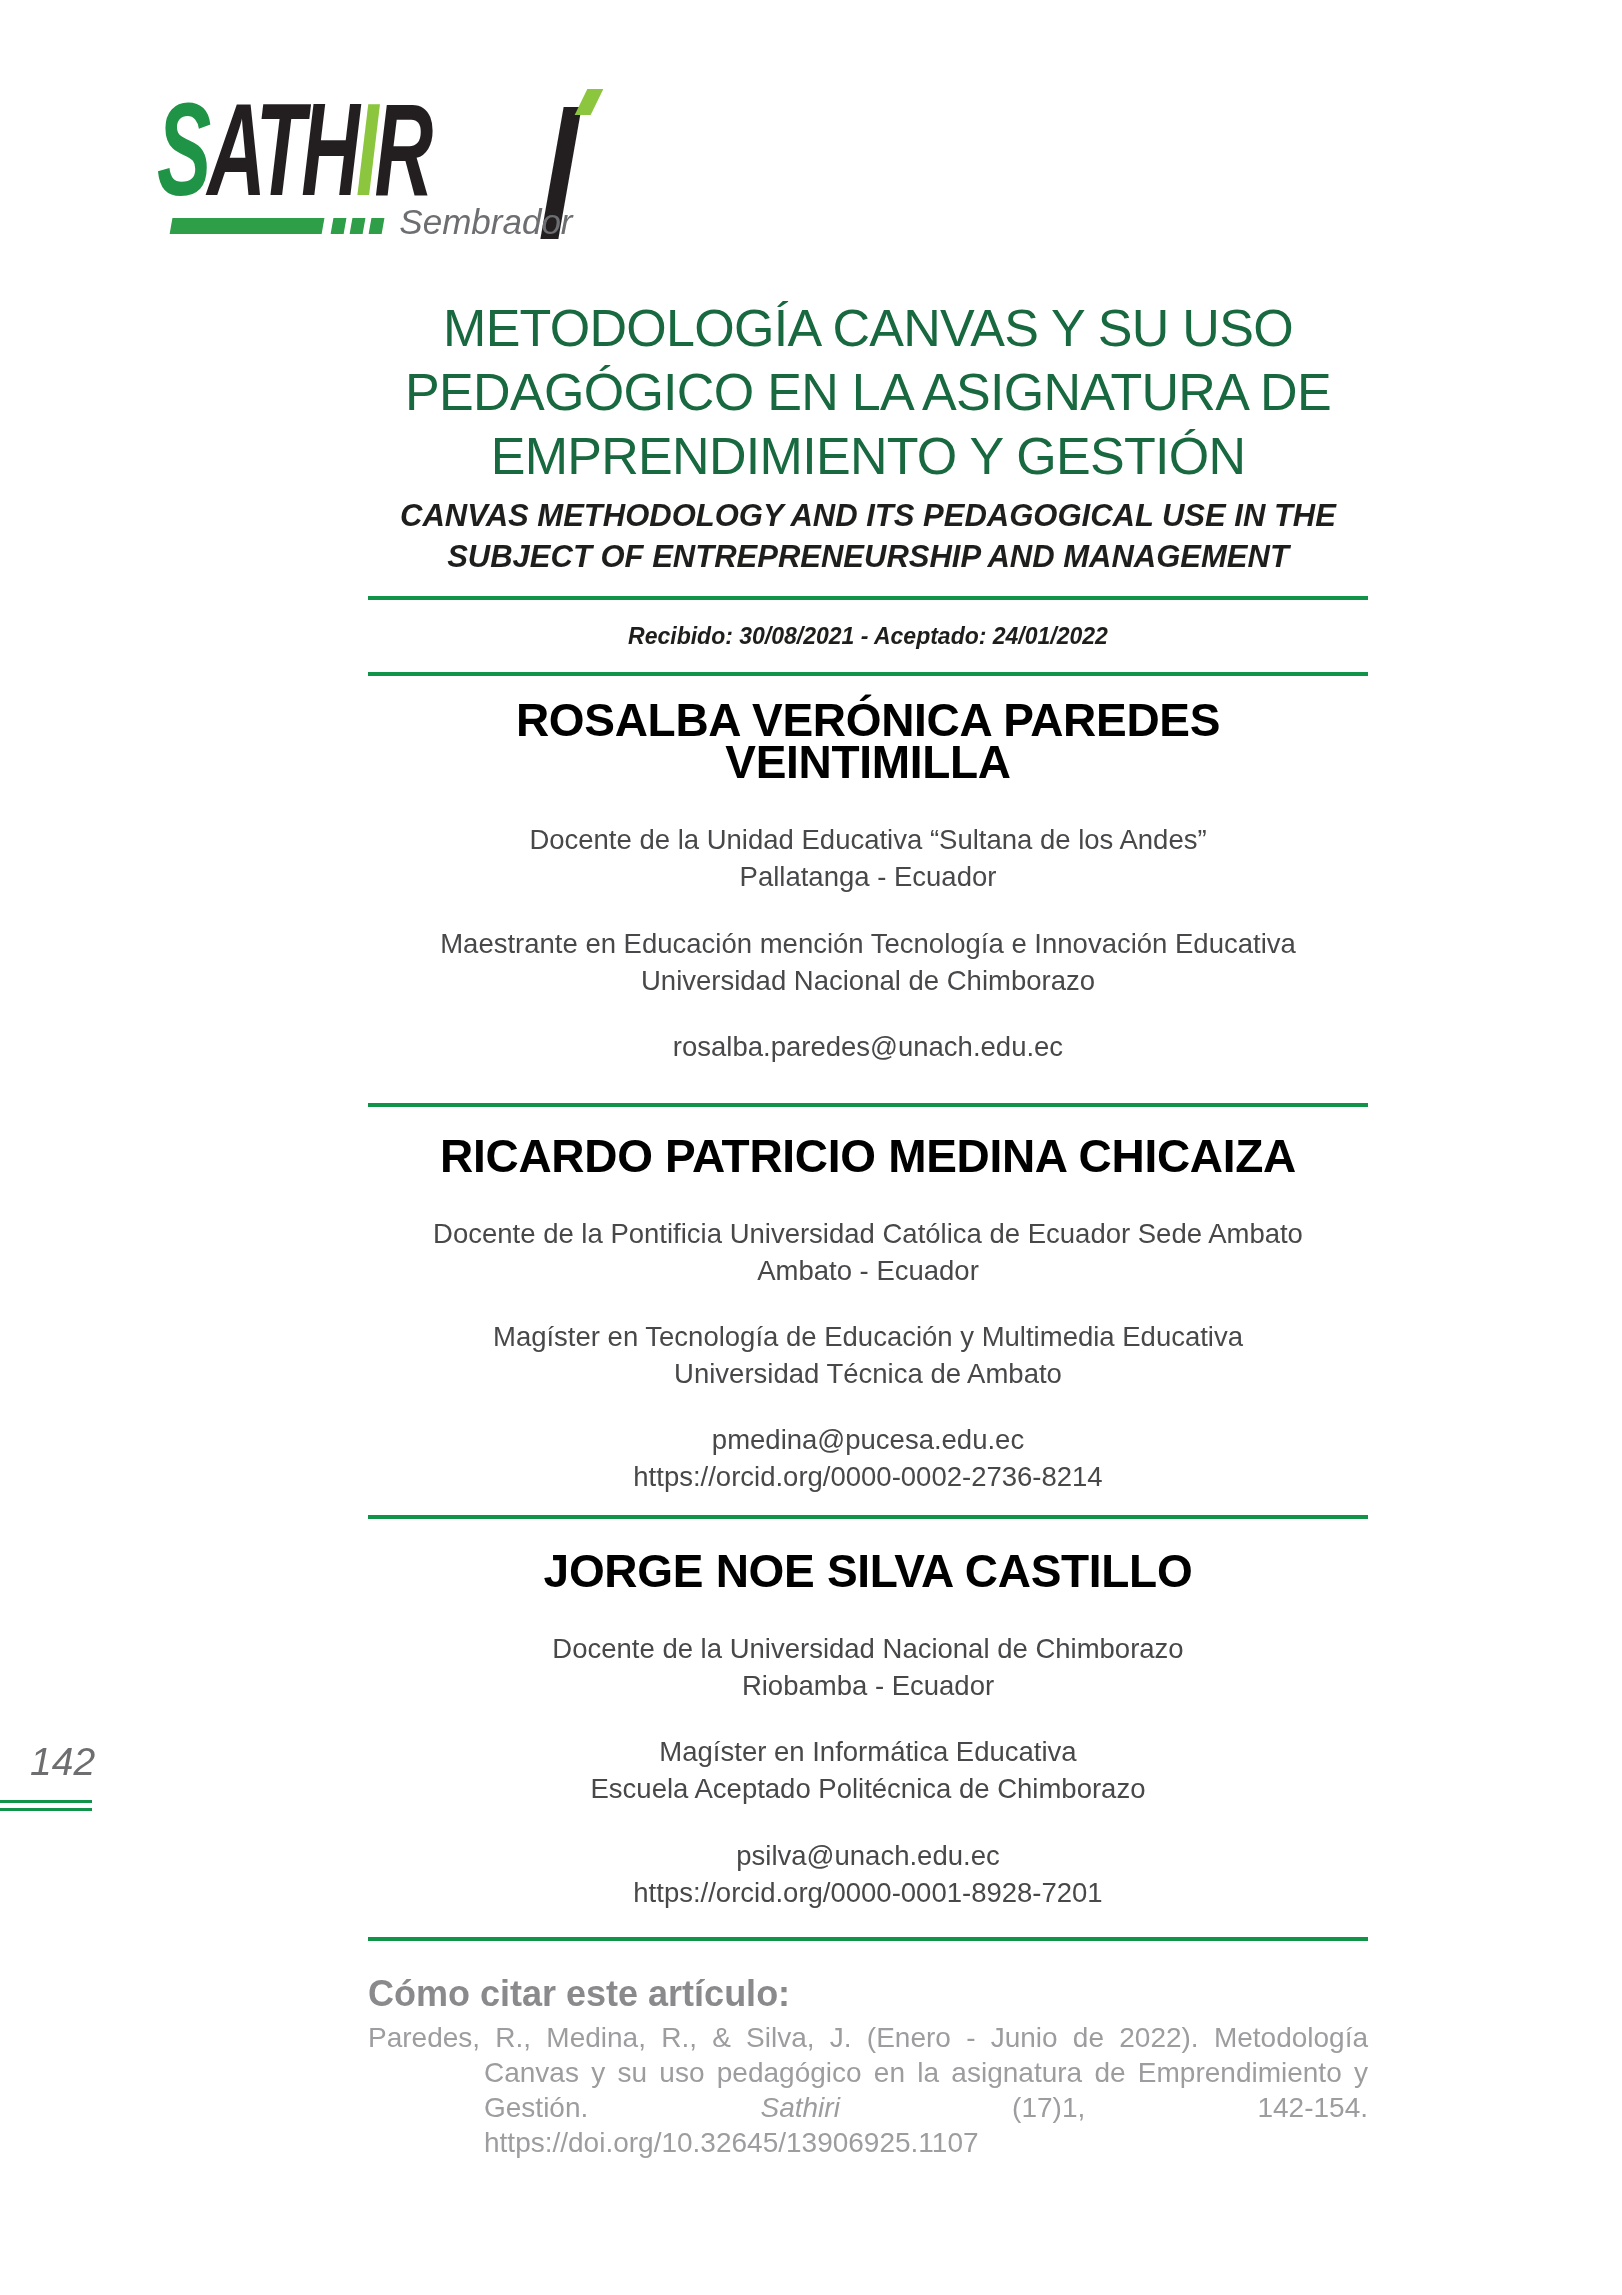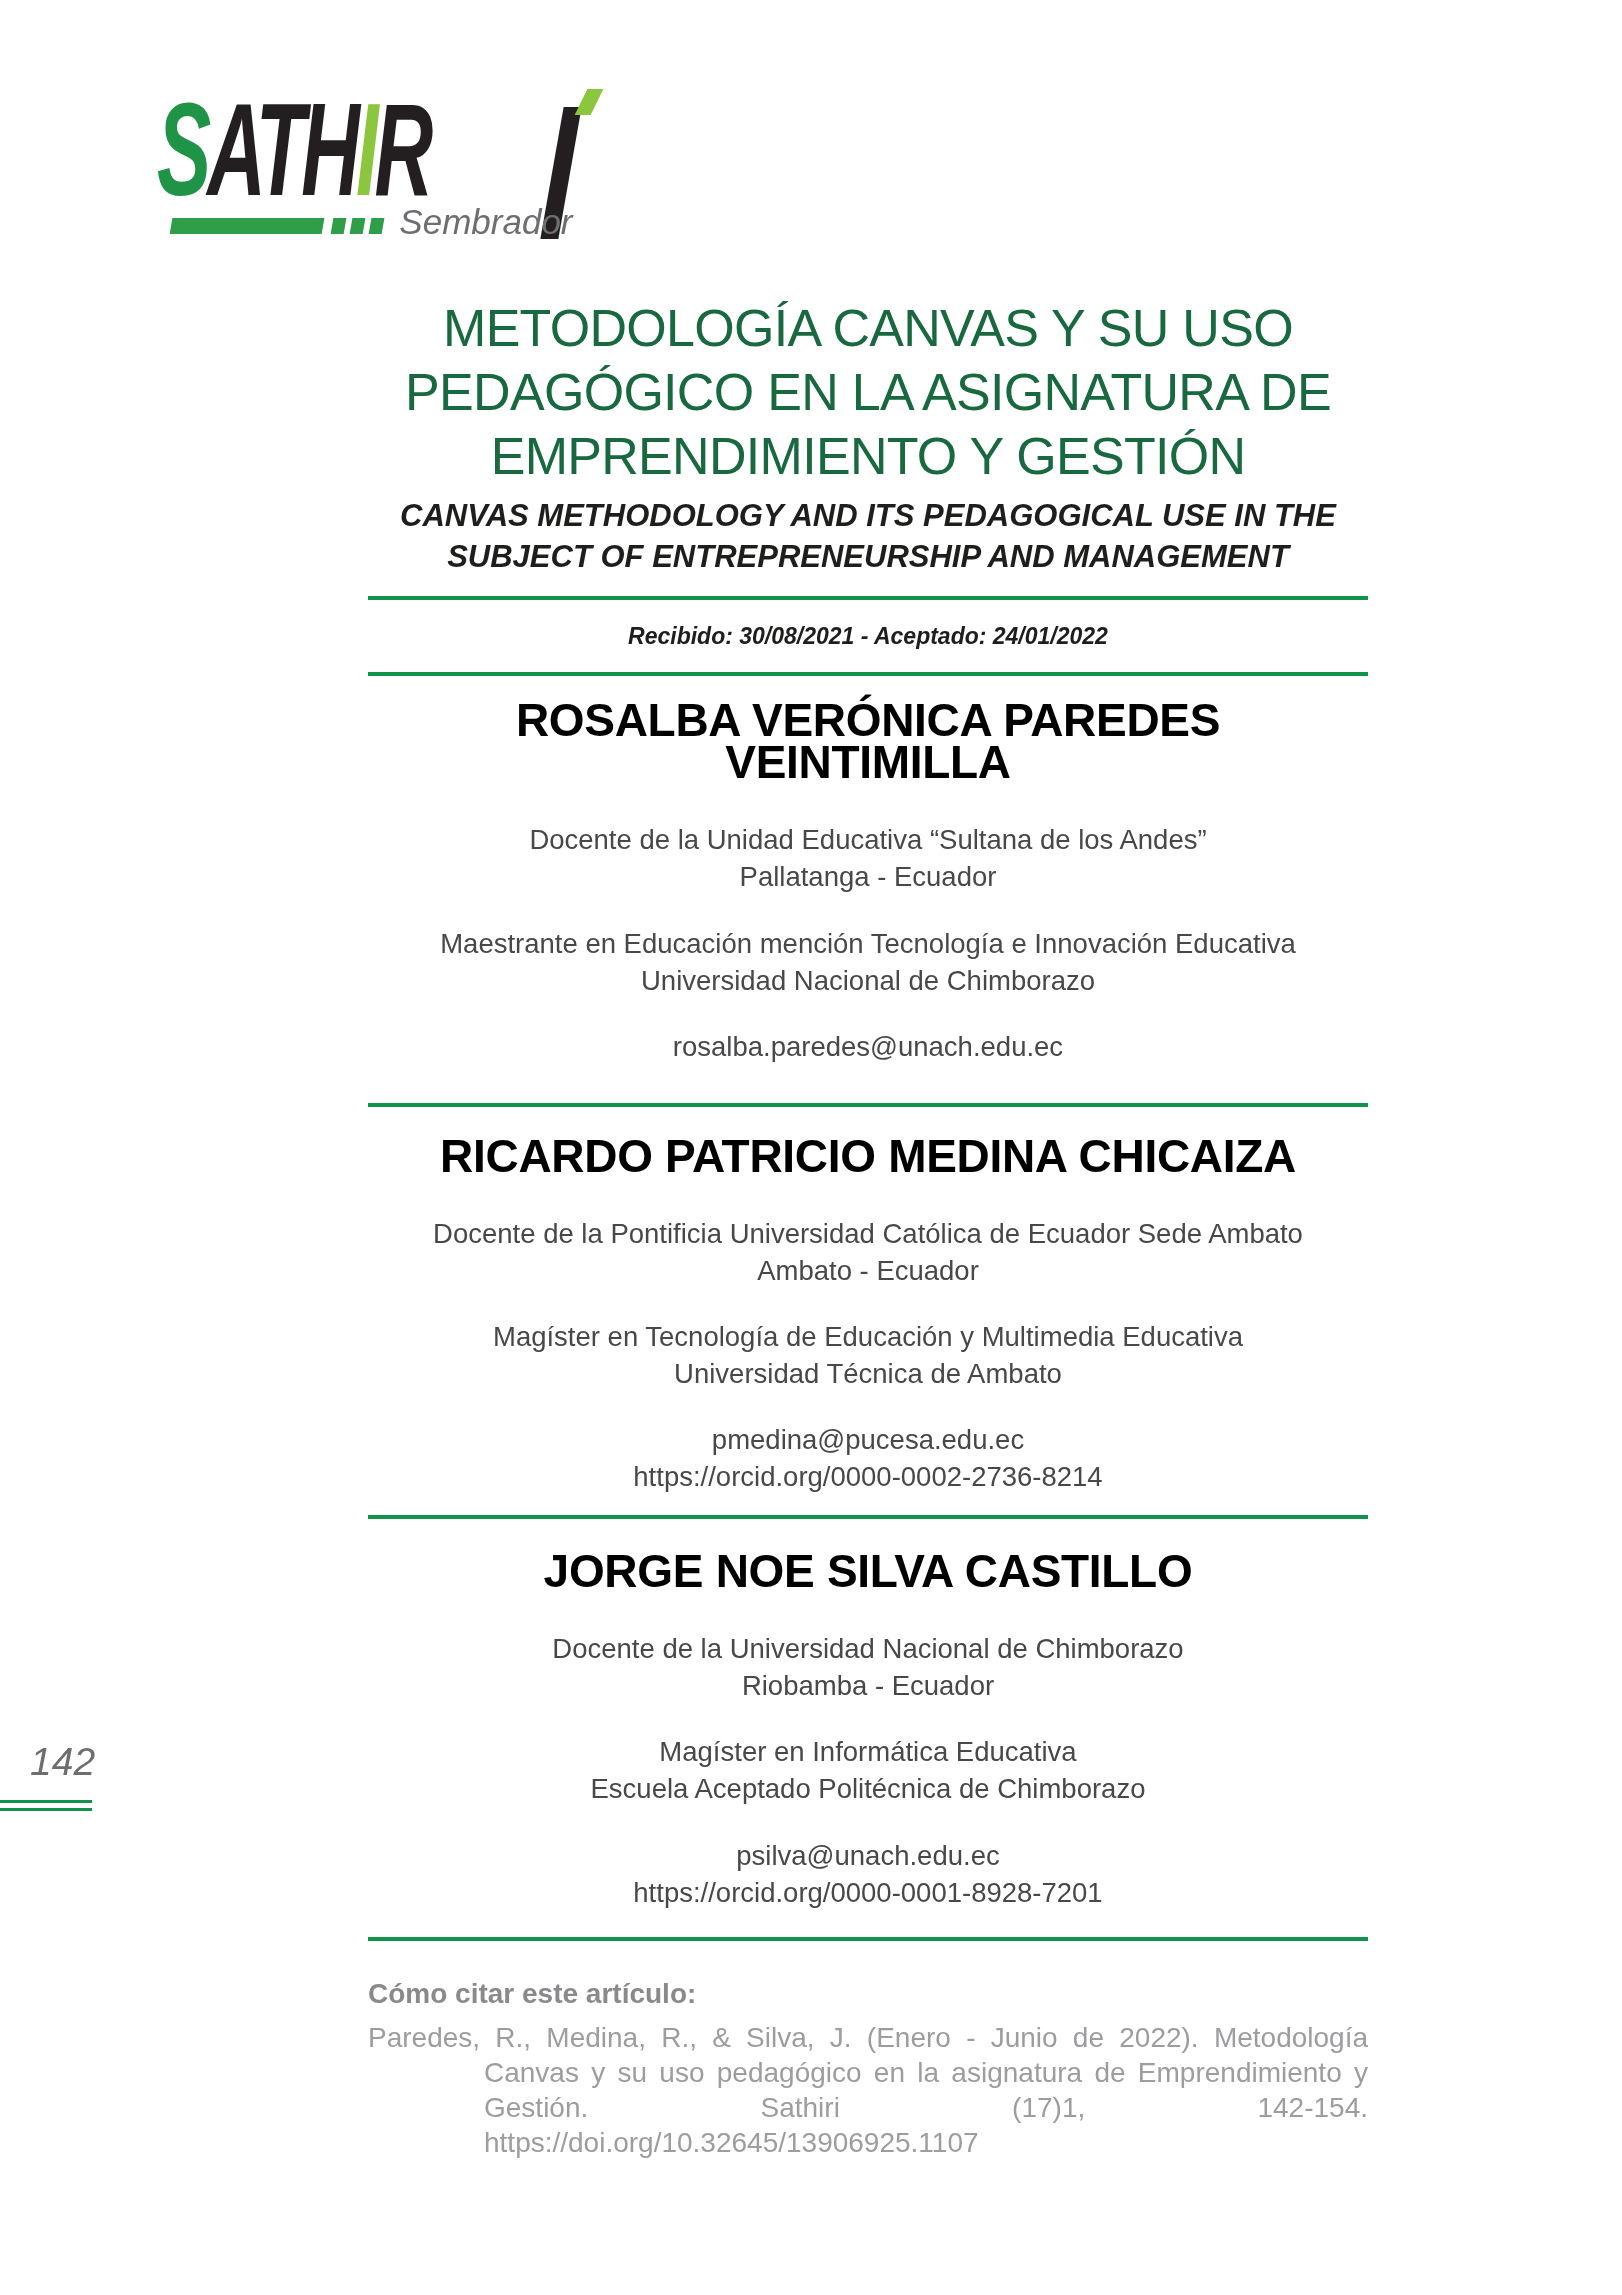--- a/index.html
+++ b/index.html
@@ -73,29 +73,29 @@
   .d-gap-lg { margin-top:38px; }
   .d-gap    { margin-top:29.4px; }
   .rule-2 { margin-top:0; }
   .rule-3 { margin-top:38px; }
   .a2-name { margin-top:27.5px; }
   .rule-4 { margin-top:19.6px; }
   .a3-name { margin-top:31px; }
   .rule-5 { margin-top:26px; }
 
   .cite-heading {
-    margin-top:34px; font-size:28px; line-height:38px; font-weight:700;
+    margin-top:34px; font-size:36px; line-height:38px; font-weight:700;
     color:#8a8a8d;
   }
   .cite-body {
     margin-top:7.9px; font-size:28px; line-height:35px; font-weight:300;
     color:#9d9da0; text-align:justify;
     padding-left:116px; text-indent:-116px;
   }
-  .cite-italic { }
+  .cite-italic { font-style:italic; }
 
   
   .pagenum-block { position:absolute; left:0; top:1741px; width:98px; }
   .pagenum {
     padding-left:30px; font-size:39px; line-height:42px;
     font-style:italic; color:#6e6e70; font-weight:400;
   }
   .pagenum-rules { margin-top:17px; }
   .pagenum-rule { width:92px; height:3.3px; background:#12934a; margin-bottom:4.6px; }
 </style>

